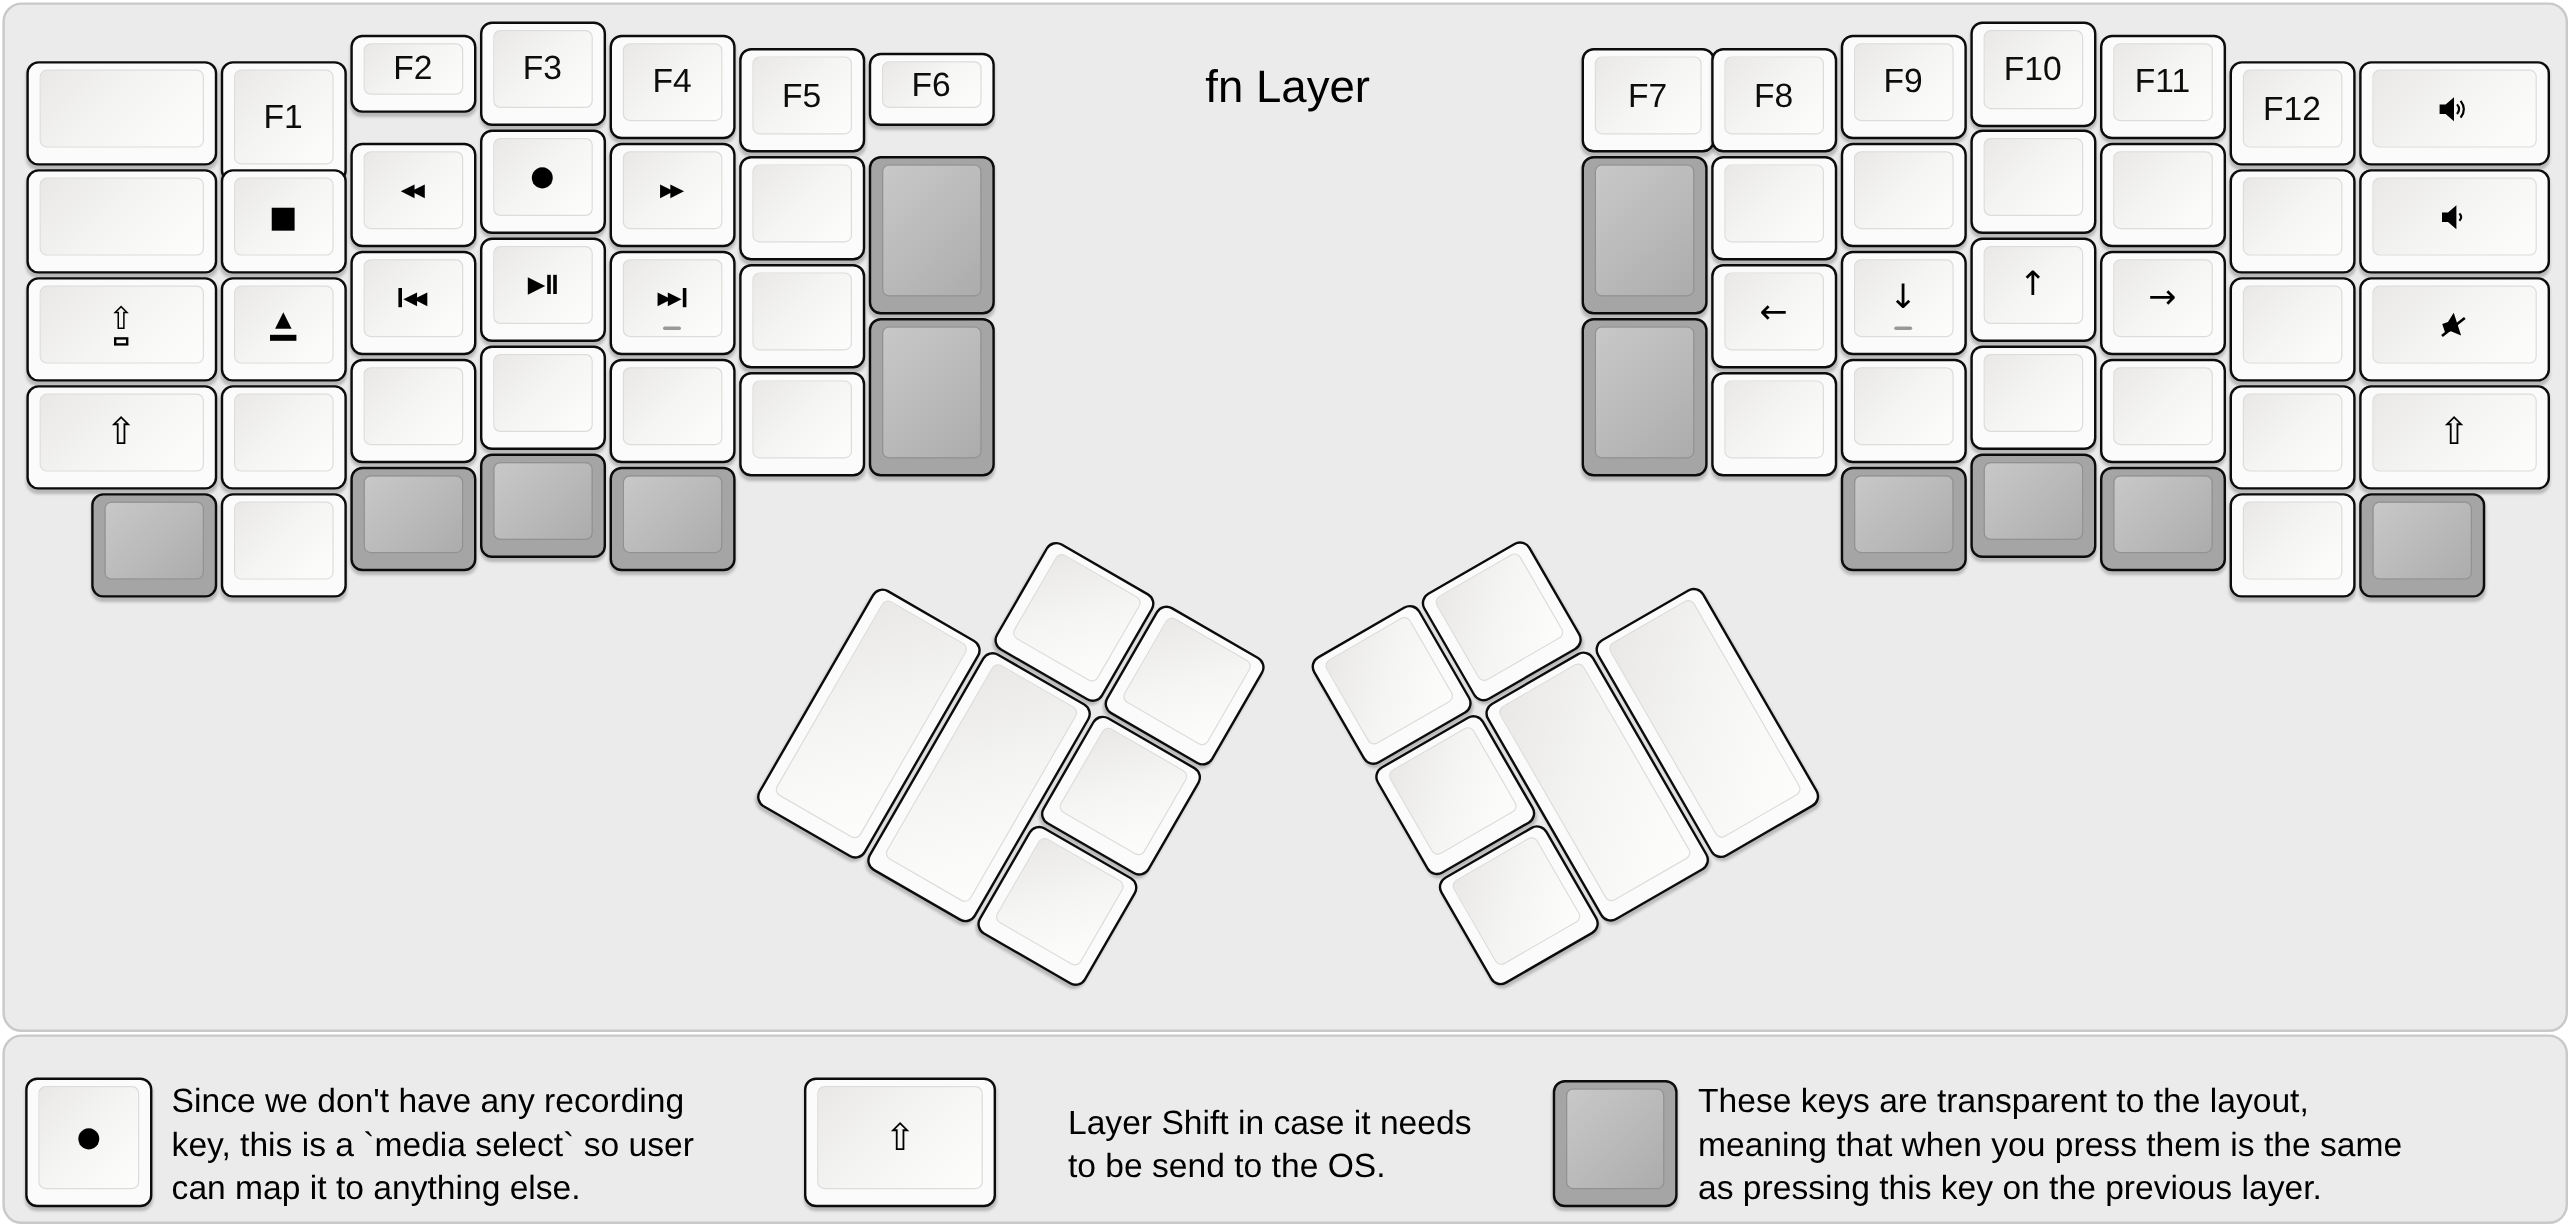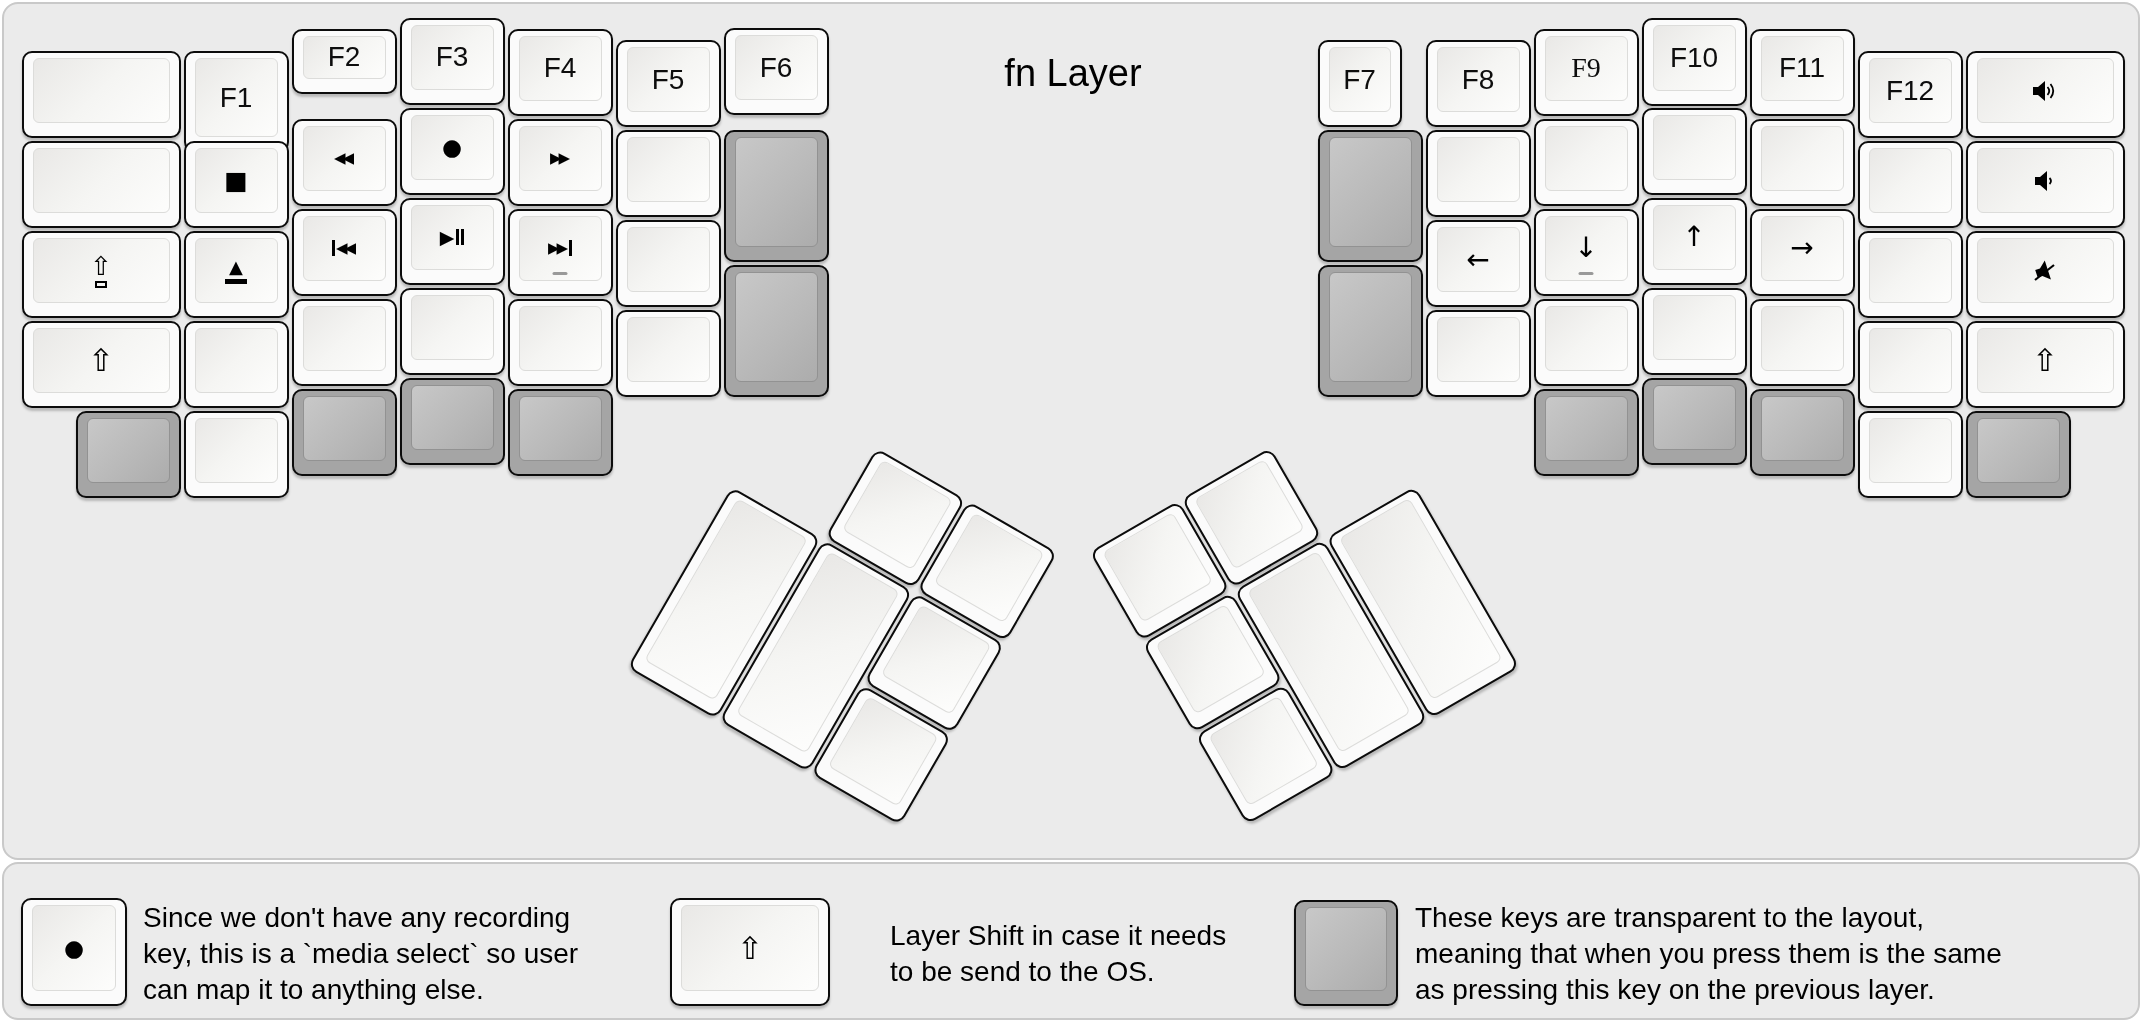--- a/index.html
+++ b/index.html
@@ -63,21 +63,21 @@
       <div class="key w" style="left: 507.5px; top: 28.75px; width: 105px; height: 87px;">
         <div class="cap">
           <span class="klabel">F4</span>
         </div>
       </div>
       <div class="key w" style="left: 615.5px; top: 40px; width: 105px; height: 87px;">
         <div class="cap">
           <span class="klabel">F5</span>
         </div>
       </div>
-      <div class="key w" style="left: 723.5px; top: 28px; width: 105px; height: 87px;">
+      <div class="key w" style="left: 723.5px; top: 44px; width: 105px; height: 61px;">
         <div class="cap">
           <span class="klabel">F6</span>
         </div>
       </div>
       <div class="key w" style="left: 21.5px; top: 141.25px; width: 159px; height: 87px;">
         <div class="cap"></div>
       </div>
       <div class="key w" style="left: 183.5px; top: 141.25px; width: 105px; height: 87px;">
         <div class="cap">
           <span class="g-glyph" style="font-size:25px">■</span>
@@ -180,31 +180,31 @@
       </div>
       <div class="key g" style="left: 291.5px; top: 388.75px; width: 105px; height: 87px;">
         <div class="cap"></div>
       </div>
       <div class="key g" style="left: 399.5px; top: 377.5px; width: 105px; height: 87px;">
         <div class="cap"></div>
       </div>
       <div class="key g" style="left: 507.5px; top: 388.75px; width: 105px; height: 87px;">
         <div class="cap"></div>
       </div>
-      <div class="key w" style="left: 1317.5px; top: 40px; width: 84px; height: 87px;">
+      <div class="key w" style="left: 1317.5px; top: 40px; width: 111px; height: 87px;">
         <div class="cap">
           <span class="klabel">F7</span>
         </div>
       </div>
       <div class="key w" style="left: 1425.5px; top: 40px; width: 105px; height: 87px;">
         <div class="cap">
           <span class="klabel">F8</span>
         </div>
       </div>
-      <div class="key w" style="left: 1533.5px; top: 28.75px; width: 105px; height: 87px; font-family: Liberation Serif, serif;">
+      <div class="key w" style="left: 1533.5px; top: 28.75px; width: 105px; height: 87px;">
         <div class="cap">
           <span class="klabel">F9</span>
         </div>
       </div>
       <div class="key w" style="left: 1641.5px; top: 17.5px; width: 105px; height: 88px;">
         <div class="cap">
           <span class="klabel">F10</span>
         </div>
       </div>
       <div class="key w" style="left: 1749.5px; top: 28.75px; width: 105px; height: 87px; padding-left: 24px;">

